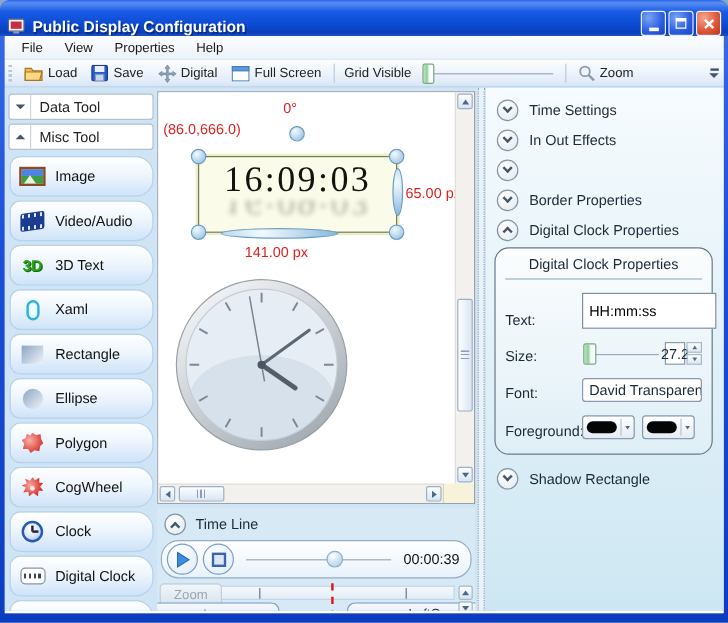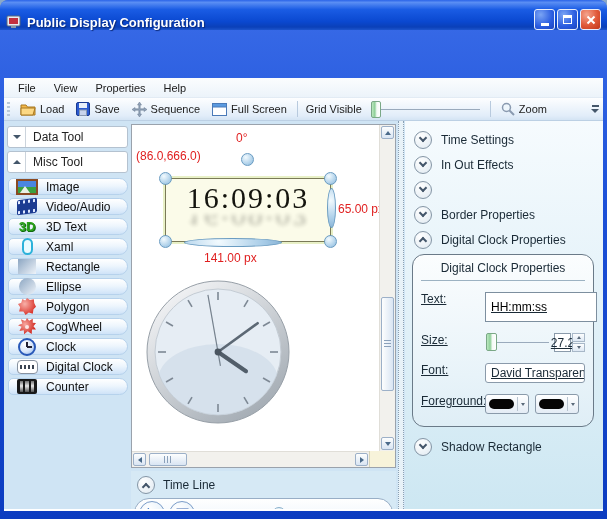--- a/index.html
+++ b/index.html
@@ -18,21 +18,21 @@
   .winbtns { display: flex; gap: 2px; }
   .wbtn { width: 21px; height: 21px; border-radius: 3px; border: 1px solid #e8eefc;
     display: flex; align-items: center; justify-content: center; }
   .wbtn.blue { background: radial-gradient(circle at 30% 25%,#7aa4f4,#2a5ce0 60%,#1a44c0); }
   .wbtn.red  { background: radial-gradient(circle at 30% 25%,#f4a48e,#e05838 55%,#c03418); }
   .g-min { width: 8px; height: 3px; background: #fff; margin-top: 10px; }
   .g-max { width: 9px; height: 9px; border: 1px solid #fff; border-top: 3px solid #fff; }
 
   
   .client { position: absolute; left: 4px; right: 4px; top: 30px; bottom: 8px;
-    background: #cfe4f4; border-bottom: 2px solid #fff; margin-top: 48px; }
+    background: #cfe4f4; border-bottom: 2px solid #fff; }
 
   .menubar { position: absolute; left: 0; right: 0; top: 0; height: 20px;
     background: linear-gradient(180deg,#fbfdfe,#ecf3fa); display: flex; align-items: center;
     padding-left: 5px; font-size: 11px; color: #1a1a1a; border-bottom: 1px solid #e2ebf4; }
   .mi { padding: 3px 9px; cursor: default; }
 
   .toolbar { position: absolute; left: 0; right: 0; top: 20px; height: 23px;
     background: linear-gradient(180deg,#fdfeff,#e2edf9 80%,#d4e4f4);
     border-bottom: 1px solid #bcd0e4; display: flex; align-items: center; font-size: 11px; color: #222; }
   .grip { width: 3px; height: 14px; margin: 0 4px 0 3px;
@@ -54,21 +54,21 @@
   
   .main { position: absolute; left: 0; right: 0; top: 43px; bottom: 0; background: #cfe4f4; overflow: hidden; }
 
   
   .sidebar { position: absolute; left: 0; top: 0; bottom: 0; width: 127px; background: #cfe4f4; }
   .sb-header { position: absolute; left: 3px; right: 3px; height: 22px; background: #fff;
     border: 1px solid #b4c2d0; border-radius: 3px; display: flex; align-items: center; font-size: 12px; color: #222; }
   .hdr-btn { width: 18px; height: 100%; border-right: 1px solid #ccd4dc; display: flex; align-items: center; justify-content: center; }
   .sb-header .lbl { padding-left: 7px; }
   .tools { position: absolute; left: 4px; right: 3px; top: 57px; }
-  .tool { height: 17px; margin-bottom: 3px; display: flex; align-items: center; gap: 7px; padding-left: 6px;
+  .tool { height: 34px; margin-bottom: 3px; display: flex; align-items: center; gap: 7px; padding-left: 6px;
     font-size: 12px; color: #111; border: 1px solid #b6d2ec; border-radius: 9px 15px 15px 9px;
     background: linear-gradient(180deg,#ffffff 0%,#eef6fd 45%,#cfe3f8 100%); }
 
   
   .ticon { width: 24px; display: flex; align-items: center; justify-content: center; flex: 0 0 24px; }
   .i-img { width: 22px; height: 16px; border: 2px solid #8a4a22; position: relative;
     background: linear-gradient(180deg,#4a86e0 0 50%,#3aa040 50%); }
   .i-img:after { content: ""; position: absolute; left: 2px; bottom: 0;
     border-left: 5px solid transparent; border-right: 5px solid transparent; border-bottom: 7px solid #e8f0e4; }
   .i-vid { width: 20px; height: 15px; background: #1c3c92; border-radius: 2px; transform: skewY(-8deg); position: relative; }
@@ -139,21 +139,21 @@
   .rp-row { display: flex; align-items: center; gap: 9px; height: 25px; padding-left: 9px; }
   .circ { width: 18px; height: 18px; border-radius: 50%; border: 1px solid #8495a5; flex: 0 0 18px;
     background: radial-gradient(circle at 35% 30%,#ffffff,#dfe9f1); display: flex; align-items: center; justify-content: center; }
   .chev { width: 6px; height: 6px; border-left: 2px solid #44566a; border-bottom: 2px solid #44566a; }
   .chev.dn { transform: rotate(-45deg); margin-top: -3px; }
   .chev.up { transform: rotate(135deg); margin-top: 3px; }
 
   .groupbox { margin: 2px 9px 0 7px; border: 1px solid #6a7a88; border-radius: 12px;
     background: linear-gradient(180deg,#fbfdfe,#e8f3f9 70%,#dfeef6); padding: 6px 8px 12px; }
   .gb-title { text-align: center; font-size: 12px; color: #1a2a36; padding-bottom: 5px; border-bottom: 1px solid #9cb2c2; }
-  .prop-row { display: flex; align-items: flex-start; margin-top: 11px; text-decoration: underline; }
+  .prop-row { display: flex; align-items: flex-end; margin-top: 11px; }
   .prop-label { width: 64px; flex: 0 0 64px; }
   .txt-input { width: 112px; height: 30px; border: 1px solid #7d8f9f; background: #fff; font-size: 12px;
     font-family: "Liberation Sans", sans-serif; padding: 4px 5px; }
   .psl { position: relative; width: 64px; height: 18px; }
   .psl .track { position: absolute; left: 2px; right: 0; top: 9px; height: 1px; background: #9aaabc; }
   .psl .thumb { position: absolute; left: 1px; top: 0; width: 11px; height: 18px; border: 1px solid #7aa886; border-radius: 2px;
     background: linear-gradient(90deg,#bce8c0,#8ecf98 35%,#f4faf6 60%,#ffffff); }
   .spin { display: flex; margin-left: auto; }
   .spin-val { width: 17px; height: 19px; border: 1px solid #8a9aaa; background: #fff;
     display: flex; align-items: center; justify-content: center; font-size: 12px; }
@@ -245,21 +245,21 @@
           <rect x="0.5" y="0.5" width="13" height="13" rx="1.5" fill="#2a5ad0" stroke="#1a3a90"></rect>
           <rect x="3" y="1" width="8" height="5" fill="#e8f0fa"></rect>
           <rect x="3.5" y="8" width="7" height="5.5" fill="#c8d4ec" stroke="#8898b0"></rect>
         </svg>
         <span>Save</span>
       </div>
       <div class="tbtn">
         <svg width="15" height="15" viewBox="0 0 15 15">
           <path d="M7.5 0 L9.5 3 H8.2 V6.8 H12 V5.5 L15 7.5 L12 9.5 V8.2 H8.2 V12 H9.5 L7.5 15 L5.5 12 H6.8 V8.2 H3 V9.5 L0 7.5 L3 5.5 V6.8 H6.8 V3 H5.5 Z" fill="#90a2b8" stroke="#6a7a90" stroke-width="0.5"></path>
         </svg>
-        <span>Sequence</span>
+        <span>Digital</span>
       </div>
       <div class="tbtn">
         <svg width="15" height="13" viewBox="0 0 15 13">
           <rect x="0.5" y="0.5" width="14" height="12" fill="#fff" stroke="#4a7ab8"></rect>
           <rect x="0.5" y="0.5" width="14" height="3.5" fill="#5a9ae0" stroke="#4a7ab8"></rect>
         </svg>
         <span>Full Screen</span>
       </div>
       <span class="tsep"></span>
       <span class="tlabel">Grid Visible</span>

